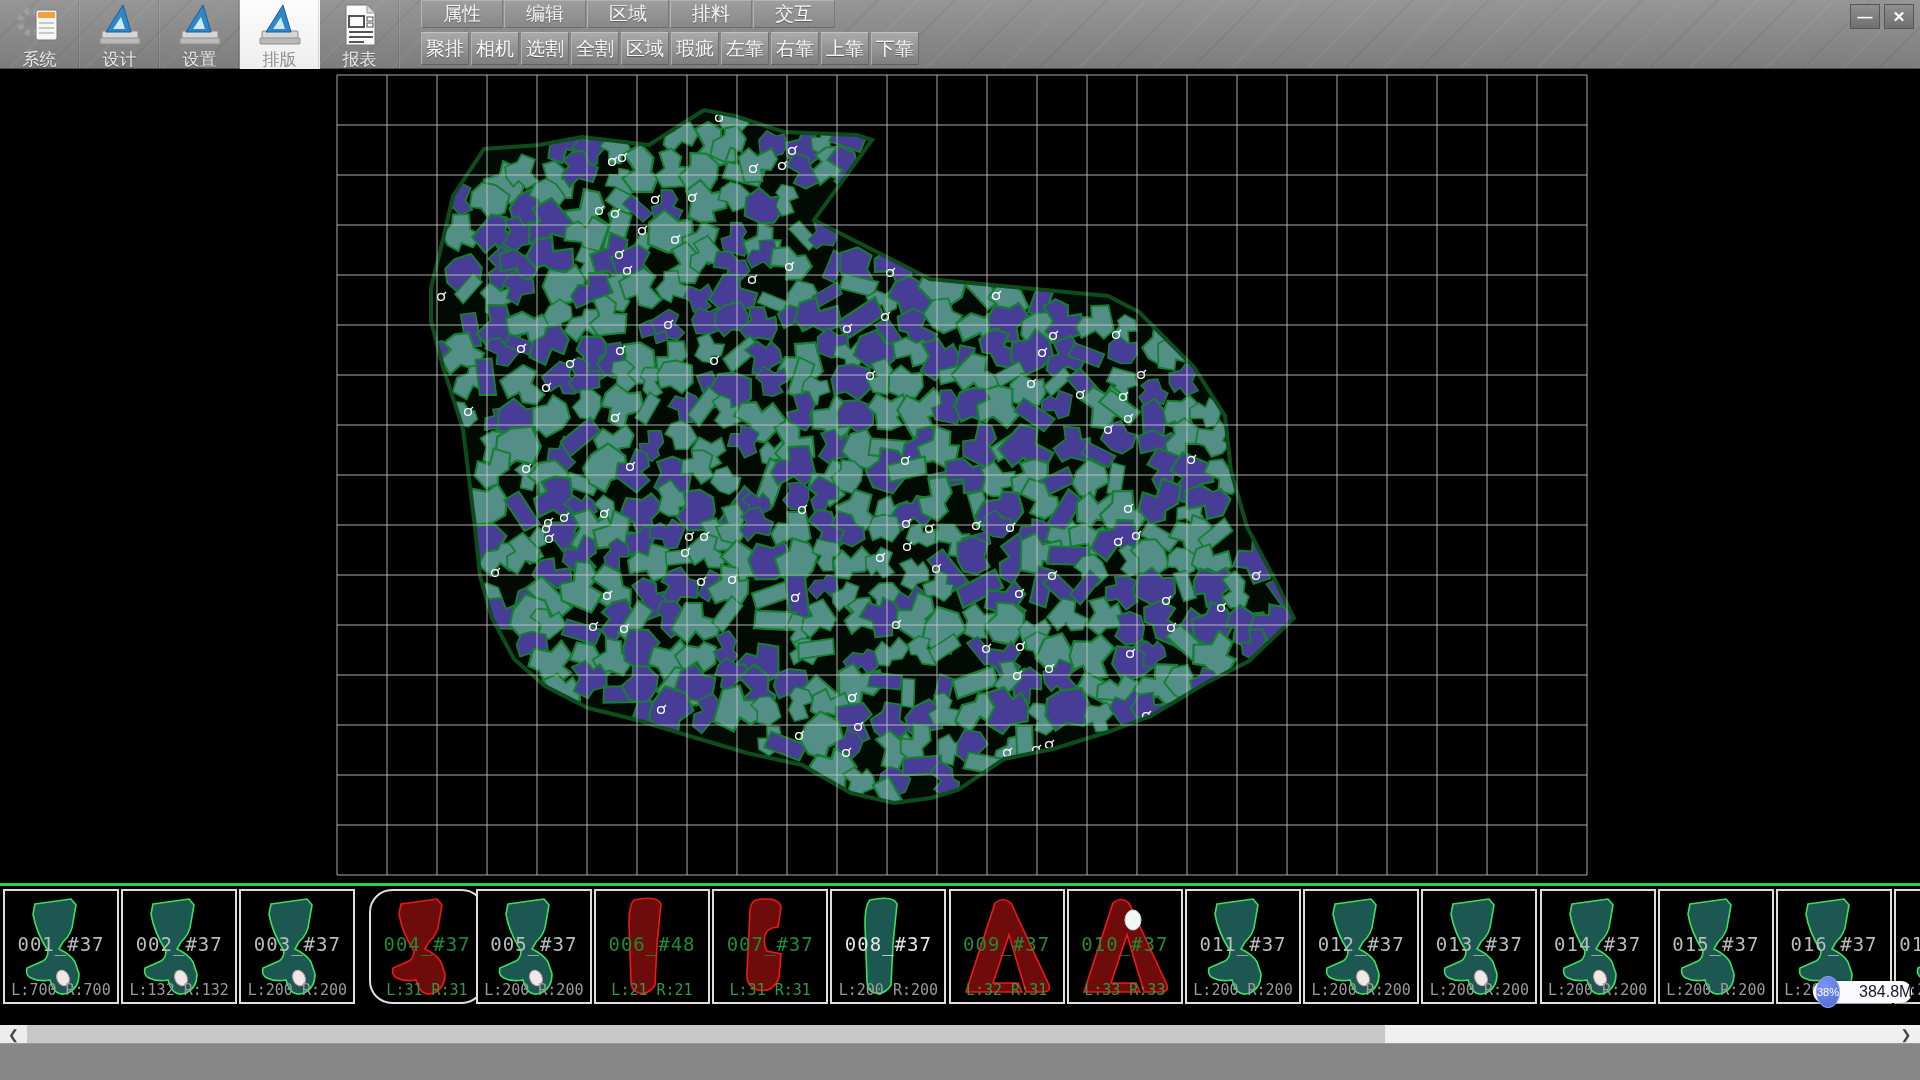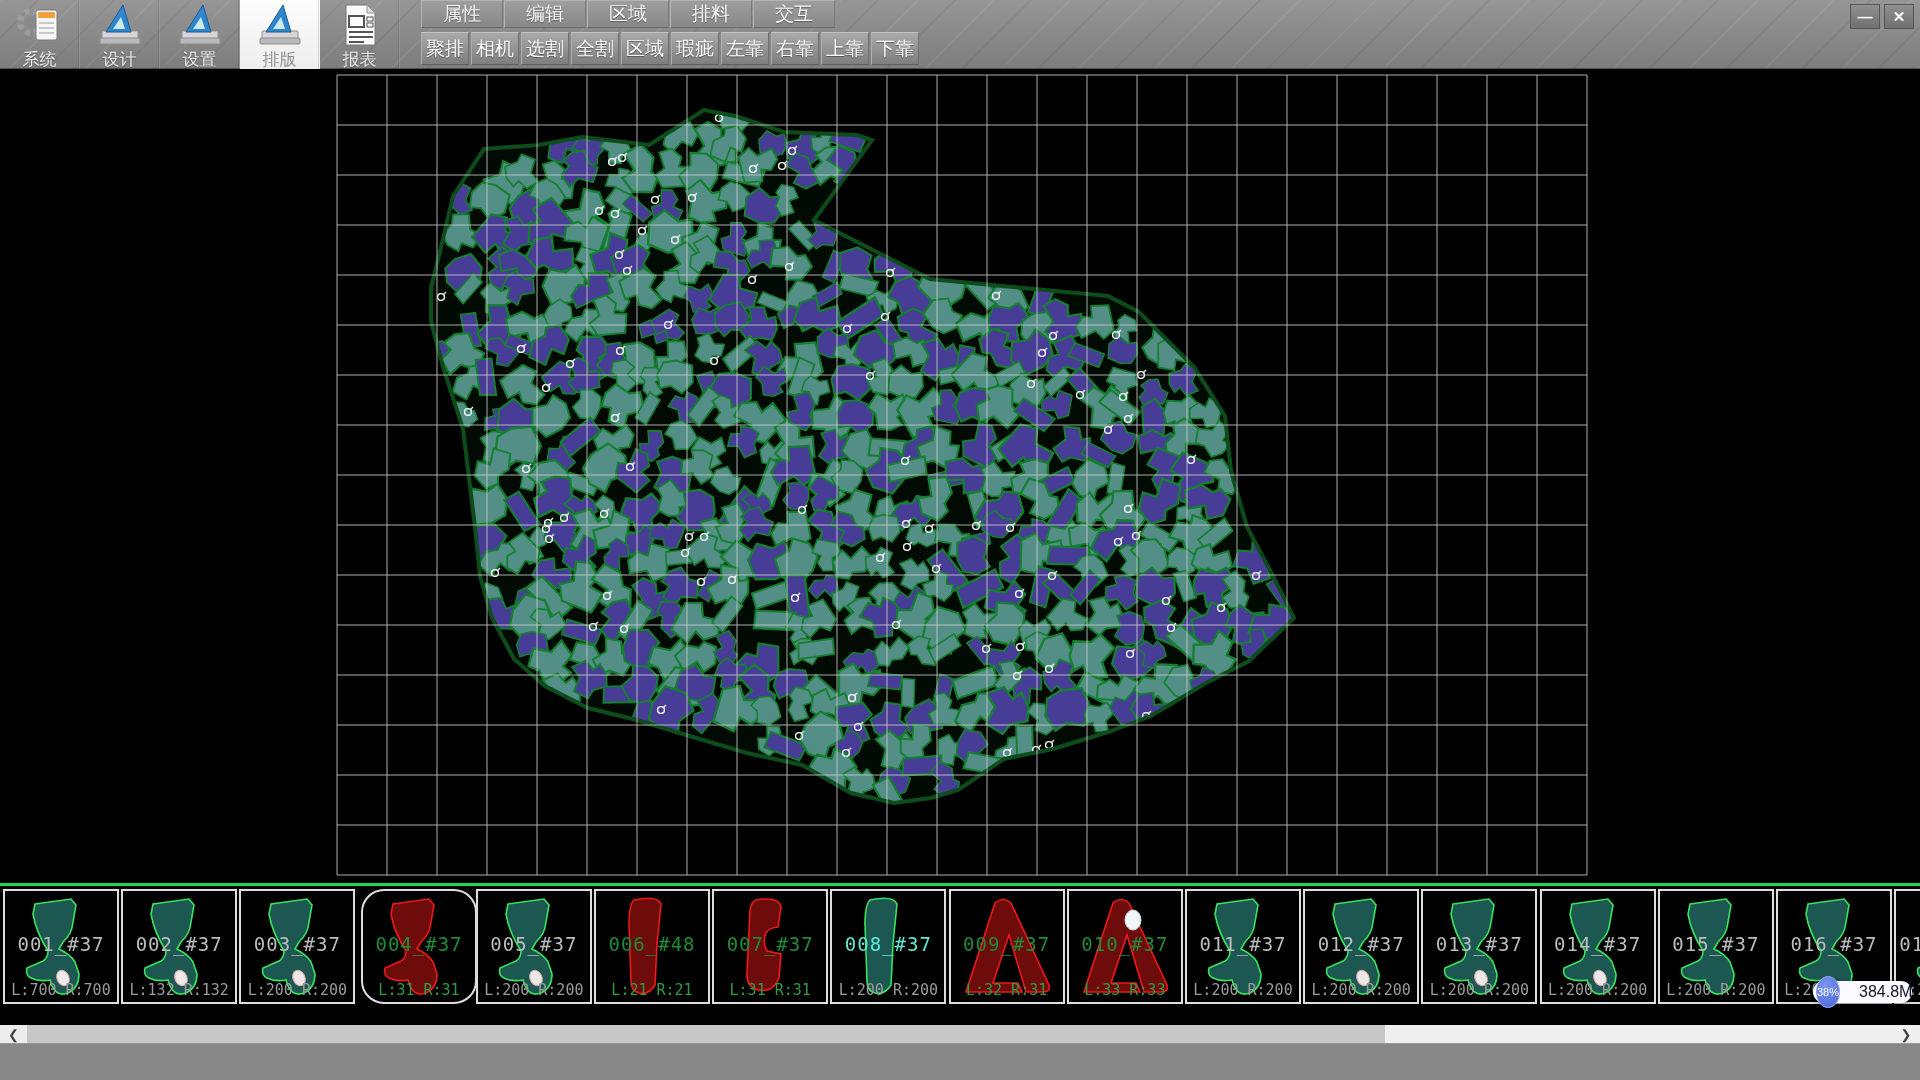--- a/index.html
+++ b/index.html
@@ -831,21 +831,21 @@
           <div class="celllr" style="color:#9b9b9b">L:132 R:132</div>
         </div>
         <div class="cell" style="left: 239.4px;">
           <svg width="100" height="108" viewBox="0 0 100 108">
             <path d="M22,10 L58,5 L63,11 L60,28 Q59,40 50,48 L46,55 Q57,60 62,68 L66,80 Q66,94 55,99 Q44,103 39,92 L37,86 Q26,88 18,84 Q12,81 14,74 L30,67 Q35,64 35,57 Q23,38 20,20 Z" fill="#1C5751" stroke="#3BE35B" stroke-width="1.6"></path>
             <ellipse cx="50" cy="84" rx="6" ry="8" transform="rotate(-24 50 84)" fill="#efe8e8" stroke="#d9a8a8"></ellipse>
           </svg>
           <div class="cellname" style="color:#B9BDBD">003_#37</div>
           <div class="celllr" style="color:#9b9b9b">L:200 R:200</div>
         </div>
-        <div class="cell" style="left: 361px; border-radius: 23px;">
+        <div class="cell" style="left: 369px; border-radius: 23px;">
           <svg width="100" height="108" viewBox="0 0 100 108">
             <path d="M22,10 L58,5 L63,11 L60,28 Q59,40 50,48 L46,55 Q57,60 62,68 L66,80 Q66,94 55,99 Q44,103 39,92 L37,86 Q26,88 18,84 Q12,81 14,74 L30,67 Q35,64 35,57 Q23,38 20,20 Z" fill="#6E0C0C" stroke="#F01818" stroke-width="1.6"></path>
           </svg>
           <div class="cellname" style="color:#1F8C35">004_#37</div>
           <div class="celllr" style="color:#2F9B44">L:31 R:31</div>
         </div>
         <div class="cell" style="left: 475.8px; padding-left: 24px;">
           <svg width="100" height="108" viewBox="0 0 100 108">
             <path d="M22,10 L58,5 L63,11 L60,28 Q59,40 50,48 L46,55 Q57,60 62,68 L66,80 Q66,94 55,99 Q44,103 39,92 L37,86 Q26,88 18,84 Q12,81 14,74 L30,67 Q35,64 35,57 Q23,38 20,20 Z" fill="#1C5751" stroke="#3BE35B" stroke-width="1.6"></path>
             <ellipse cx="50" cy="84" rx="6" ry="8" transform="rotate(-24 50 84)" fill="#efe8e8" stroke="#d9a8a8"></ellipse>
@@ -864,21 +864,21 @@
           <svg width="100" height="108" viewBox="0 0 100 108">
             <path d="M34,6 Q57,2 59,13 L56,33 Q45,34 43,41 Q41,51 45,57 L59,60 L57,84 Q51,99 36,96 Q24,93 25,79 L28,16 Q29,8 34,6 Z" fill="#6E0C0C" stroke="#F01818" stroke-width="1.6"></path>
           </svg>
           <div class="cellname" style="color:#1F8C35">007_#37</div>
           <div class="celllr" style="color:#2F9B44">L:31 R:31</div>
         </div>
         <div class="cell" style="left: 830.4px;">
           <svg width="100" height="108" viewBox="0 0 100 108">
             <path d="M30,6 Q53,1 57,10 L53,50 L51,91 Q45,101 35,99 Q27,97 27,87 L25,30 Q25,11 30,6 Z" fill="#1C5751" stroke="#3BE35B" stroke-width="1.6"></path>
           </svg>
-          <div class="cellname" style="color:#5eead4">008_#37</div>
+          <div class="cellname" style="color:#e5e5e5">008_#37</div>
           <div class="celllr" style="color:#9b9b9b">L:200 R:200</div>
         </div>
         <div class="cell" style="left: 948.6px;">
           <svg width="100" height="108" viewBox="0 0 100 108">
             <path d="M7,98 L36,9 Q44,2 52,9 L90,91 Q92,98 84,98 L67,98 L50,41 L34,89 L59,89 L63,98 Z" fill="#6E0C0C" stroke="#F01818" stroke-width="1.6"></path>
           </svg>
           <div class="cellname" style="color:#1F8C35">009_#37</div>
           <div class="celllr" style="color:#2F9B44">L:32 R:31</div>
         </div>
         <div class="cell" style="left: 1066.8px;">

